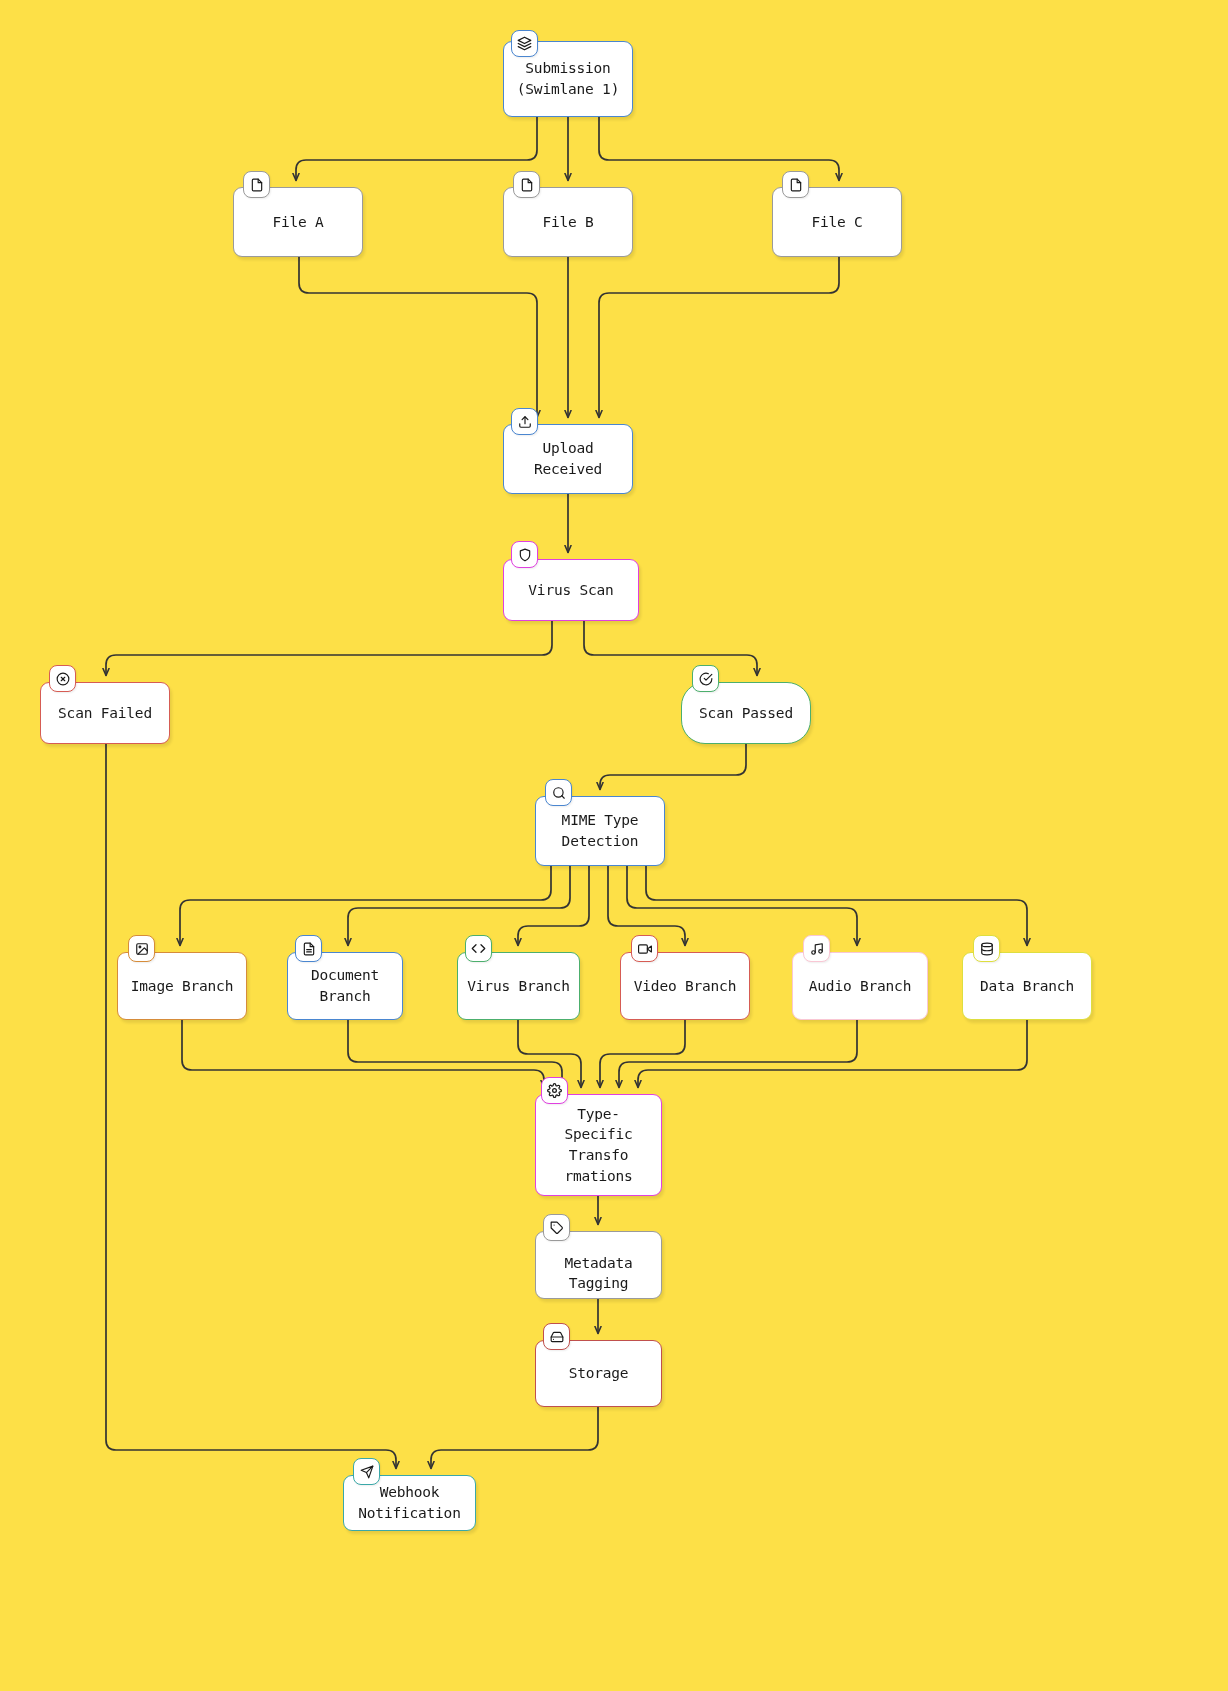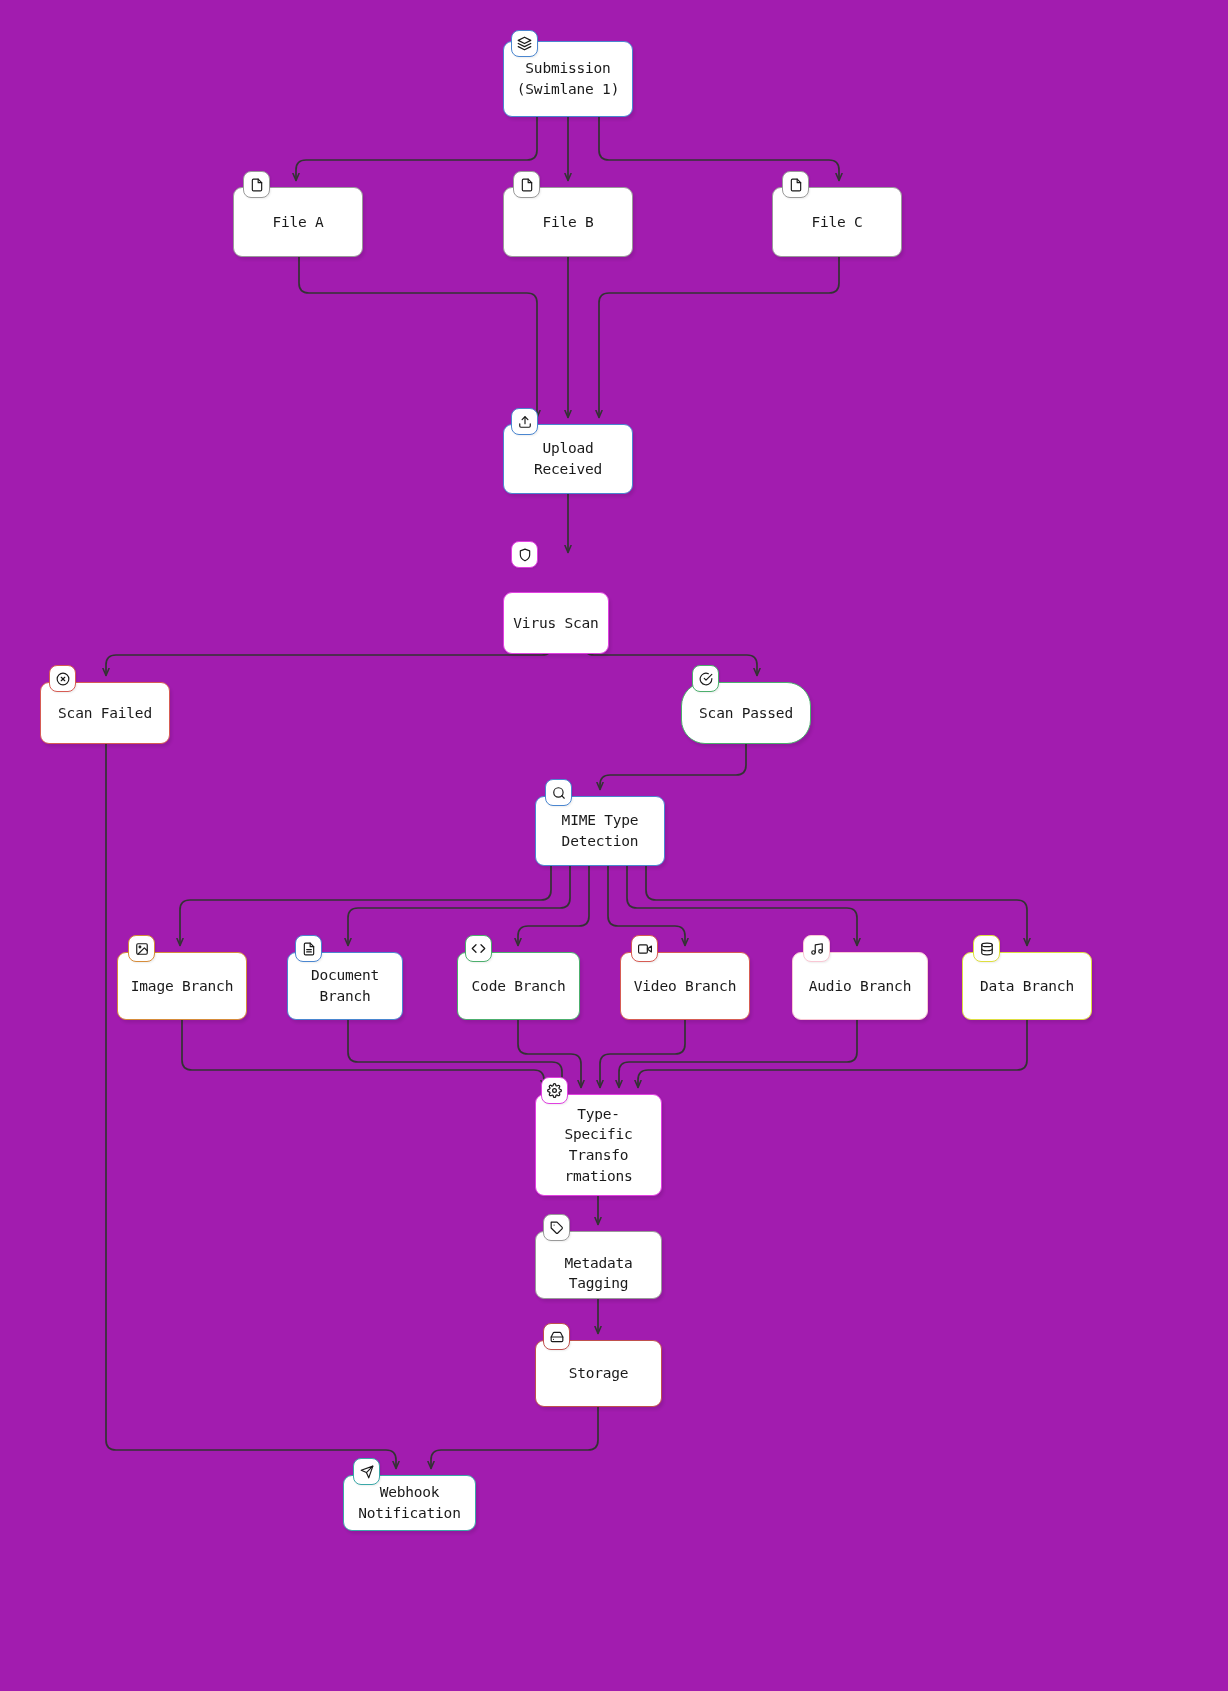--- a/index.html
+++ b/index.html
@@ -6,21 +6,21 @@
   html, body {
     margin: 0; padding: 0;
     background: #ffffff;
     font-family: "DejaVu Sans Mono", "Liberation Mono", monospace;
   }
   #canvas {
     position: relative;
     width: 1228px;
     height: 1691px;
     overflow: hidden;
-    background: #a21caf;
+    background: #fde047;
   }
   #edges {
     position: absolute;
     left: 0; top: 0;
     width: 1228px; height: 1691px;
     pointer-events: none;
   }
   .node {
     position: absolute;
     border: 1.6px solid #999;
@@ -153,21 +153,21 @@
 Received</span>
   </div>
   <div class="icon-badge" style="left:511px; top:408px; border-color:#4a86d0;">
     <svg width="14" height="14" viewBox="0 0 24 24" fill="none" stroke="#1a1a1a" stroke-width="2" stroke-linecap="round" stroke-linejoin="round">
       <path d="M21 15v4a2 2 0 0 1-2 2H5a2 2 0 0 1-2-2v-4"></path>
         <polyline points="17 8 12 3 7 8"></polyline>
         <line x1="12" y1="3" x2="12" y2="15"></line>
     </svg>
   </div>
 
-  <div class="node" style="left:503px; top:592px; width:106px; height:62px; border-color:#e040e0;align-items:center;">
+  <div class="node" style="left:503px; top:559px; width:136px; height:62px; border-color:#e040e0;align-items:center;">
     <span class="lbl">Virus Scan</span>
   </div>
   <div class="icon-badge" style="left:511px; top:541px; border-color:#e040e0;">
     <svg width="14" height="14" viewBox="0 0 24 24" fill="none" stroke="#1a1a1a" stroke-width="2" stroke-linecap="round" stroke-linejoin="round">
       <path d="M12 22s8-4 8-10V5l-8-3-8 3v7c0 6 8 10 8 10z"></path>
     </svg>
   </div>
 
   <div class="node" style="left:40px; top:682px; width:130px; height:62px; border-color:#d65c54;">
     <span class="lbl">Scan Failed</span>
@@ -219,21 +219,21 @@
   <div class="icon-badge" style="left:295px; top:935px; border-color:#4a86d0;">
     <svg width="14" height="14" viewBox="0 0 24 24" fill="none" stroke="#1a1a1a" stroke-width="2" stroke-linecap="round" stroke-linejoin="round">
       <path d="M14 2H6a2 2 0 0 0-2 2v16a2 2 0 0 0 2 2h12a2 2 0 0 0 2-2V8z"></path>
         <polyline points="14 2 14 8 20 8"></polyline>
         <line x1="8" y1="13" x2="16" y2="13"></line>
         <line x1="8" y1="17" x2="16" y2="17"></line>
     </svg>
   </div>
 
   <div class="node" style="left:457px; top:952px; width:123px; height:68px; border-color:#4caf6d;">
-    <span class="lbl">Code Branch</span>
+    <span class="lbl">Virus Branch</span>
   </div>
   <div class="icon-badge" style="left:465px; top:935px; border-color:#4caf6d;">
     <svg width="15" height="15" viewBox="0 0 24 24" fill="none" stroke="#1a1a1a" stroke-width="2" stroke-linecap="round" stroke-linejoin="round">
       <polyline points="16 18 22 12 16 6"></polyline>
         <polyline points="8 6 2 12 8 18"></polyline>
     </svg>
   </div>
 
   <div class="node" style="left:620px; top:952px; width:130px; height:68px; border-color:#d65c54;align-items:center;">
     <span class="lbl">Video Branch</span>

